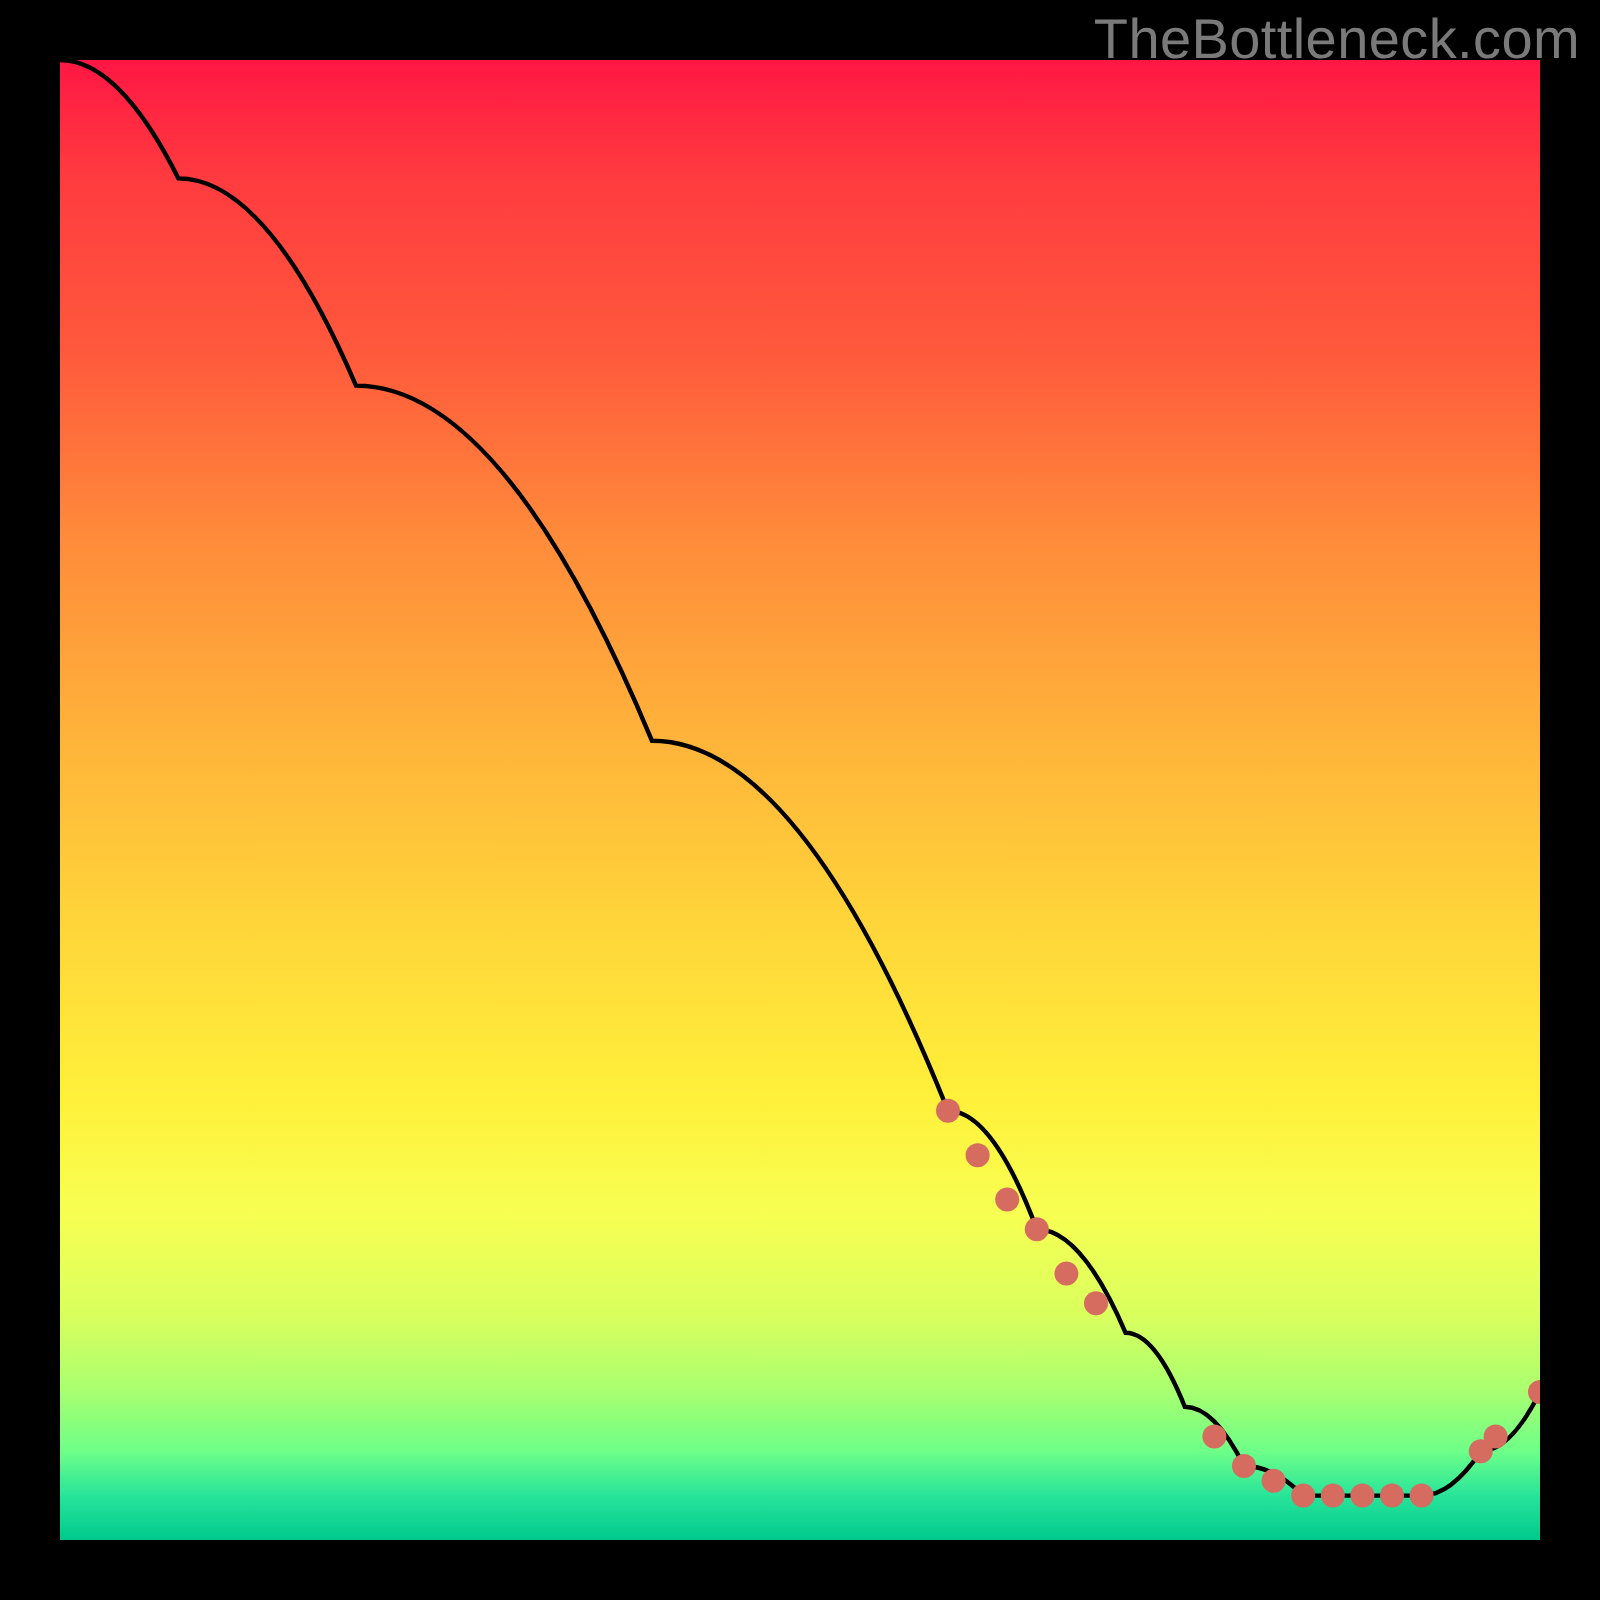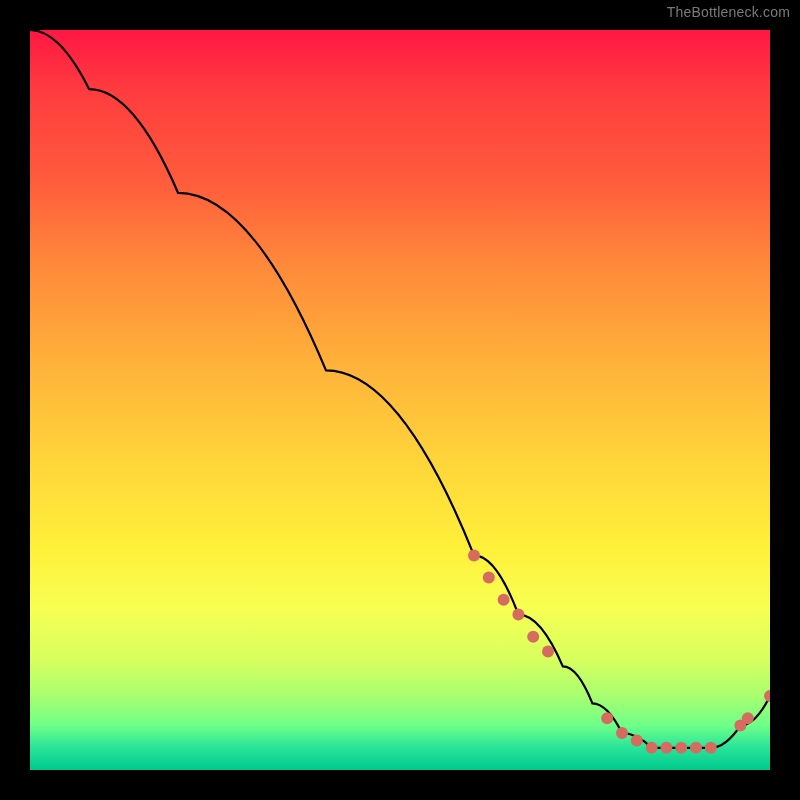--- a/index.html
+++ b/index.html
@@ -46,21 +46,21 @@
     left: 0;
     top: 0;
     width: 740px;
     height: 740px;
   }
   .watermark {
     position: absolute;
     top: 4px;
     right: 10px;
     color: #7a7a7a;
-    font-size: 14px;
+    font-size: 28px;
     font-weight: 500;
     letter-spacing: 0.2px;
     user-select: none;
   }
 </style>
 </head>
 <body>
 
 <div class="stage">
   <div class="plot">

